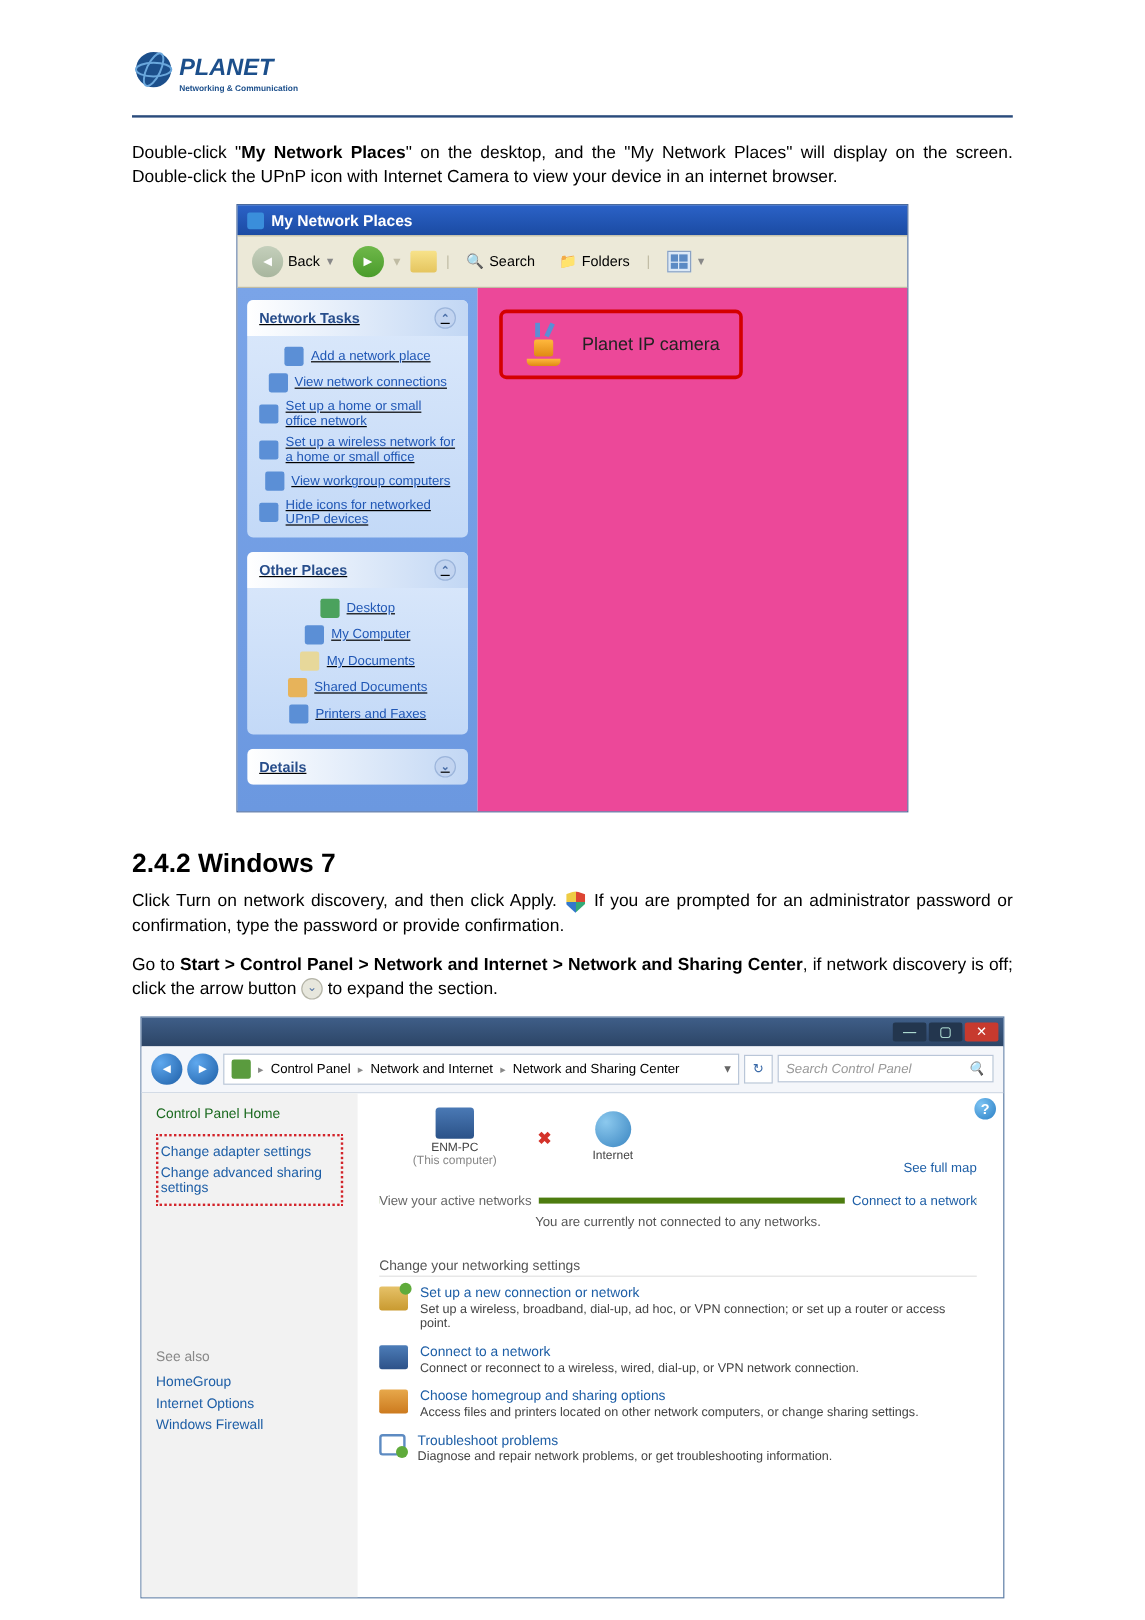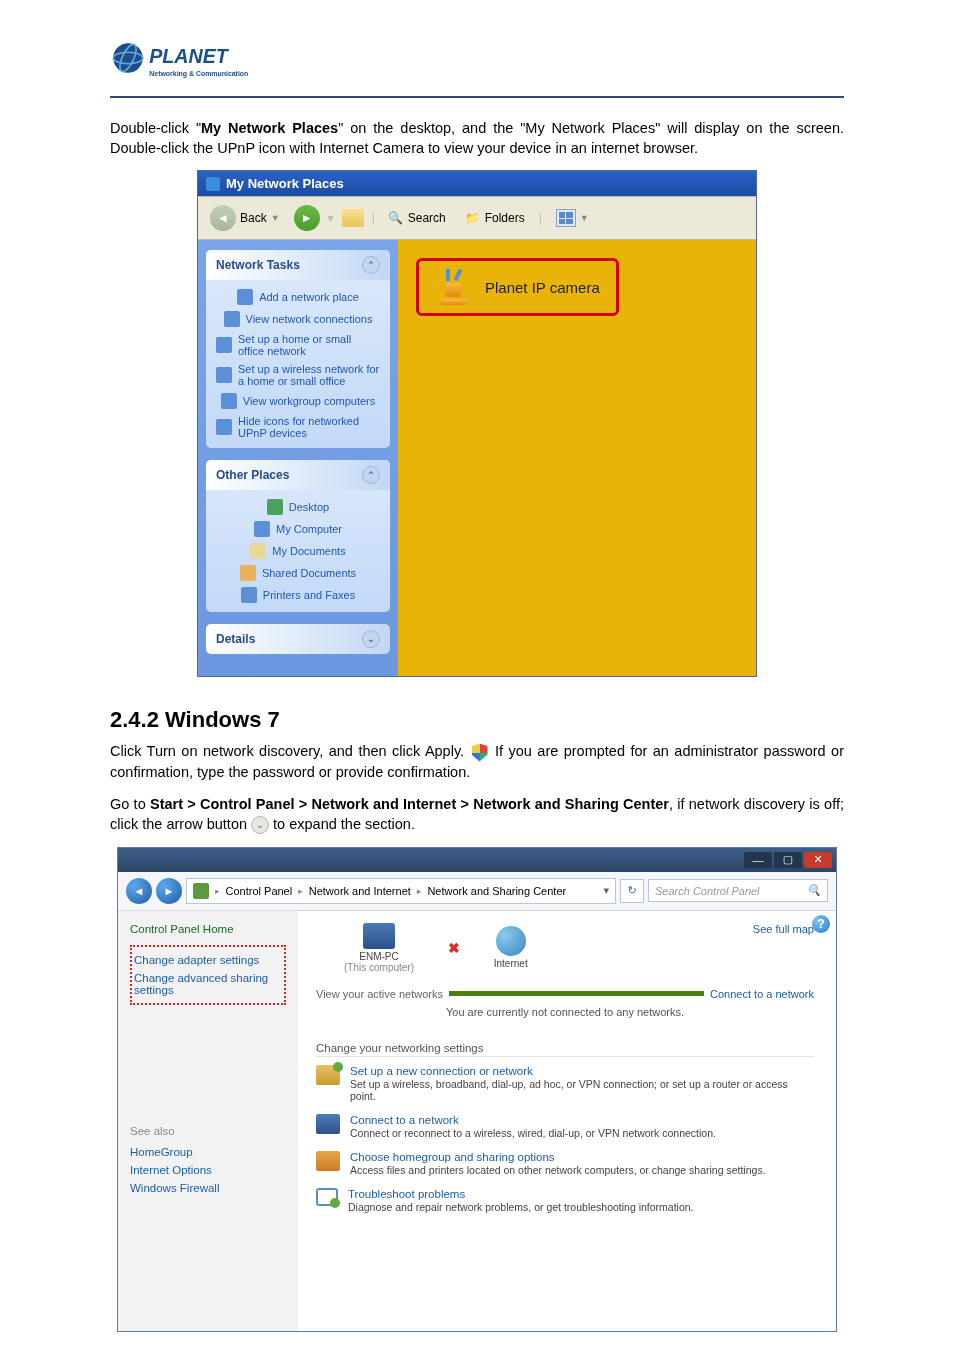--- a/index.html
+++ b/index.html
@@ -20,30 +20,30 @@
 .titlebar { background: linear-gradient(to bottom, #2b62c7, #1b4ba3); color: #fff; padding: 5px 8px; display: flex; align-items: center; font-size: 13px; font-weight: bold; }
 .titlebar .tb-icon { margin-right: 6px; width: 14px; height: 14px; background: #3a8edb; border-radius: 2px; display: inline-block; }
 .menubar { background: #ece9d8; padding: 4px 6px; font-size: 12px; }
 .menubar span { margin-right: 14px; }
 .toolbar { background: #ece9d8; padding: 6px; display: flex; align-items: center; gap: 8px; border-top: 1px solid #c0bca4; border-bottom: 1px solid #c0bca4; font-size: 12px; }
 .tb-btn { display: flex; align-items: center; gap: 4px; padding: 2px 6px; }
 .tb-circle { width: 26px; height: 26px; border-radius: 50%; background: linear-gradient(#c4cfbb, #a8b69e); display: flex; align-items: center; justify-content: center; color: #fff; }
 .tb-circle.green { background: linear-gradient(#6fb84a, #4a9c2b); }
 .tb-folder { width: 22px; height: 18px; background: linear-gradient(#f7e28a,#e5c55f); border-radius: 2px; }
 
-.xp-body { display: flex; }
+.xp-body { display: flex; text-decoration: underline; }
 .xp-side { width: 200px; background: linear-gradient(to bottom, #7aa4e8, #6b98e0); padding: 10px 8px; }
 .xp-panel { background: linear-gradient(to bottom, #dce9fb, #c3d9f7); border-radius: 5px; margin-bottom: 12px; overflow: hidden; }
 .xp-panel-h { background: linear-gradient(to right, #fff, #c2d7f4); padding: 6px 10px; font-size: 12px; font-weight: bold; color: #274d8b; display: flex; justify-content: space-between; align-items: center; }
 .xp-panel-h .chev { width: 18px; height: 18px; border-radius: 50%; background: #c2d4f0; border: 1px solid #9cb5db; display: flex; align-items: center; justify-content: center; font-size: 9px; color: #4b6fa8; }
 .xp-panel-body { padding: 6px 10px; }
 .xp-link { display: flex; align-items: center; gap: 6px; font-size: 11px; color: #2057b5; padding: 3px 0; cursor: pointer; justify-content: center; }
 .xp-link .li-icon { width: 16px; height: 16px; background: #5b8fd6; border-radius: 2px; flex-shrink: 0; }
 
-.xp-main { flex: 1; background: #eab308; padding: 18px; }
+.xp-main { flex: 1; background: #ec4899; padding: 18px; }
 .callout { border: 3px solid #d40000; border-radius: 6px; display: inline-flex; align-items: center; padding: 8px 16px; gap: 14px; }
 .cam-icon { width: 36px; height: 36px; display: flex; flex-direction: column; align-items: center; }
 .cam-stem { width: 16px; height: 14px; background: linear-gradient(#ffb83d,#e08a12); border-radius: 2px; }
 .cam-base { width: 28px; height: 6px; background: linear-gradient(#ffb83d,#e08a12); border-radius: 0 0 4px 4px; margin-top: 2px; }
 .cam-top { display: flex; gap: 6px; margin-bottom: 2px; }
 .cam-eye { width: 4px; height: 12px; background: #5a8fd5; }
 .callout-text { font-size: 15px; color: #222; }
 
 
 .h2 { font-size: 22px; font-weight: bold; margin: 20px 0 8px; }
@@ -75,21 +75,21 @@
 .see-also { color: #888; margin-top: 120px; margin-bottom: 6px; }
 
 .win7-main { flex: 1; padding: 12px 22px 12px 18px; font-size: 11.5px; position: relative; }
 .help-btn { position: absolute; top: 4px; right: 6px; width: 18px; height: 18px; border-radius: 50%; background: radial-gradient(circle at 30% 30%, #7cc3f3, #2a7fc4); color: #fff; display: flex; align-items: center; justify-content: center; font-size: 12px; font-weight: bold; }
 .main-h { color: #0a5a2e; font-size: 14px; margin-bottom: 12px; }
 .net-row { display: flex; align-items: center; gap: 6px; }
 .net-node { text-align: center; font-size: 10px; color: #444; }
 .pc-icon { width: 32px; height: 26px; background: linear-gradient(#4a79b5,#2b5288); border-radius: 3px; margin: 0 auto 2px; }
 .x-icon { color: #d4322a; font-size: 14px; font-weight: bold; margin: 0 28px; }
 .globe-icon { width: 30px; height: 30px; border-radius: 50%; background: radial-gradient(circle at 30% 30%, #8cc9ee,#3a85c1); margin: 0 auto 2px; }
-.see-map { color: #1d5ea6; font-size: 11px; cursor: pointer; }
+.see-map { color: #1d5ea6; font-size: 11px; cursor: pointer; margin-top: 45px; }
 .map-row { display: flex; justify-content: space-between; align-items: flex-start; }
 
 .fieldset-line { border-top: 5px solid #4d7c0f; margin-top: 18px; position: relative; }
 .fieldset-label { position: absolute; top: -8px; left: 0; background: #fff; padding-right: 6px; font-size: 11px; color: #666; }
 .fieldset-right { position: absolute; top: -8px; right: 0; background: #fff; padding-left: 6px; color: #1d5ea6; font-size: 11px; cursor: pointer; }
 .fieldset-note { text-align: center; font-size: 11px; color: #555; padding: 10px 0; }
 
 .sect-h { font-size: 11.5px; color: #555; margin: 14px 0 8px; border-bottom: 1px solid #e1e1e1; padding-bottom: 2px; }
 .opt { display: flex; gap: 10px; margin-bottom: 12px; }
 .opt-icon { width: 24px; height: 20px; flex-shrink: 0; }

